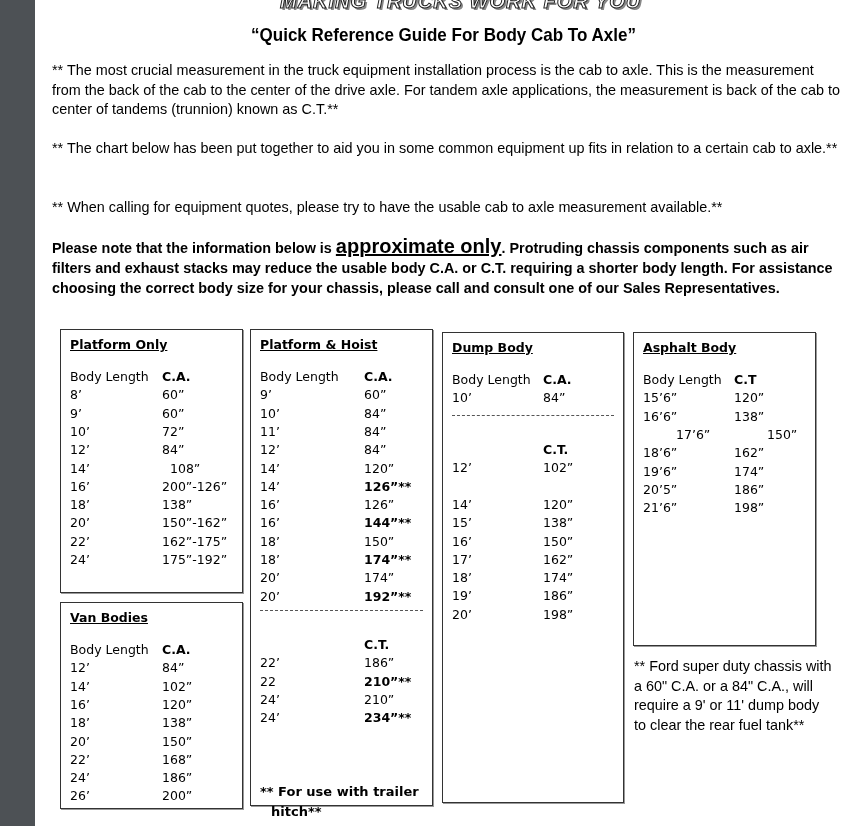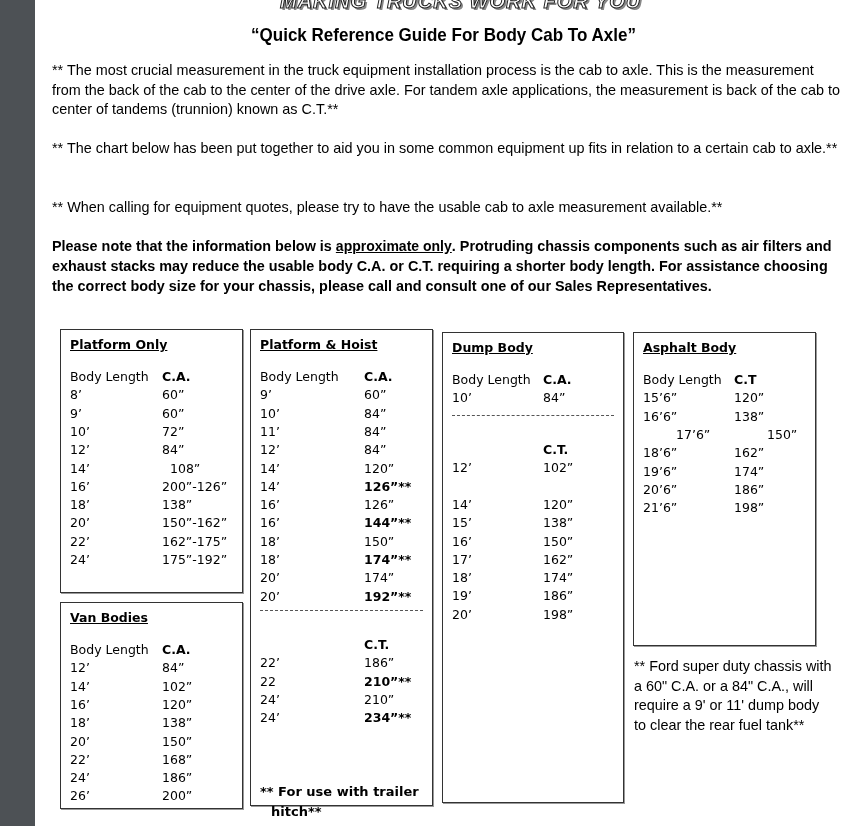--- a/index.html
+++ b/index.html
@@ -6,21 +6,21 @@
   body { width:852px; height:826px; position:relative; overflow:hidden; background:#ffffff; font-family:"Liberation Sans", sans-serif; color:#000; }
   .sidebar { position:absolute; left:0; top:0; width:35px; height:826px; background:#4d5155; }
   .page { position:absolute; left:35px; top:0; width:817px; height:826px; background:#fff; }
   .banner { position:absolute; left:245px; top:-9px; width:340px; text-align:center; font-family:"Liberation Sans", sans-serif; font-weight:bold; font-style:italic; font-size:20px; letter-spacing:1px; color:#fff; -webkit-text-stroke:1px #222; text-shadow:2px 2px 0 #888; white-space:nowrap; line-height:20px; }
   .title { position:absolute; left:0; width:817px; top:24px; text-align:center; font-weight:bold; font-size:18.5px; transform:scaleX(0.92); }
   .para { position:absolute; left:17px; width:790px; font-size:14.4px; line-height:19.5px; transform-origin:left top; }
   .p1 { top:61px; }
   .p2 { top:139px; }
   .p3 { top:198px; }
   .note { position:absolute; left:17px; width:790px; top:236px; font-size:14.4px; line-height:20px; font-weight:bold; }
-  .note .emph { font-size:14px; text-decoration:underline; font-weight:bold; }
+  .note .emph { font-size:20px; text-decoration:underline; font-weight:bold; }
   .box { position:absolute; border:1.5px solid #333; box-shadow:1px 1px 0 #999; background:#fff; font-family:"DejaVu Sans", sans-serif; font-size:12.5px; }
   .box-title { position:absolute; left:9px; top:7px; font-weight:bold; text-decoration:underline; font-size:12.5px; }
   .row { position:absolute; left:9px; height:18px; line-height:18px; width:170px; }
   .row .len { position:absolute; left:0; }
   .row .val { position:absolute; }
   .bold { font-weight:bold; }
   .dash { position:absolute; left:9px; right:9px; height:0; border-top:1px dashed #555; }
   .ford-note { position:absolute; left:599px; top:657px; width:200px; font-size:14.4px; line-height:19.5px; }
   .hoist-note { position:absolute; left:9px; font-weight:bold; font-size:13px; line-height:20px;margin-top:24px; }
 </style>
@@ -233,21 +233,21 @@
       </div>
       <div class="row" style="top: 111.2px;">
         <span class="len">18’6”</span>
         <span class="val" style="left: 91px;">162”</span>
       </div>
       <div class="row" style="top: 129.5px;">
         <span class="len">19’6”</span>
         <span class="val" style="left: 91px;">174”</span>
       </div>
       <div class="row" style="top: 147.8px;">
-        <span class="len">20’6”</span>
+        <span class="len">20’5”</span>
         <span class="val" style="left: 91px;">186”</span>
       </div>
       <div class="row" style="top: 166.1px;">
         <span class="len">21’6”</span>
         <span class="val" style="left: 91px;">198”</span>
       </div>
     </div>
 
   <div class="box" id="box-van-bodies" style="left:25px; top:602px; width:181px; height:205px;">
     <div class="box-title">Van Bodies</div>

